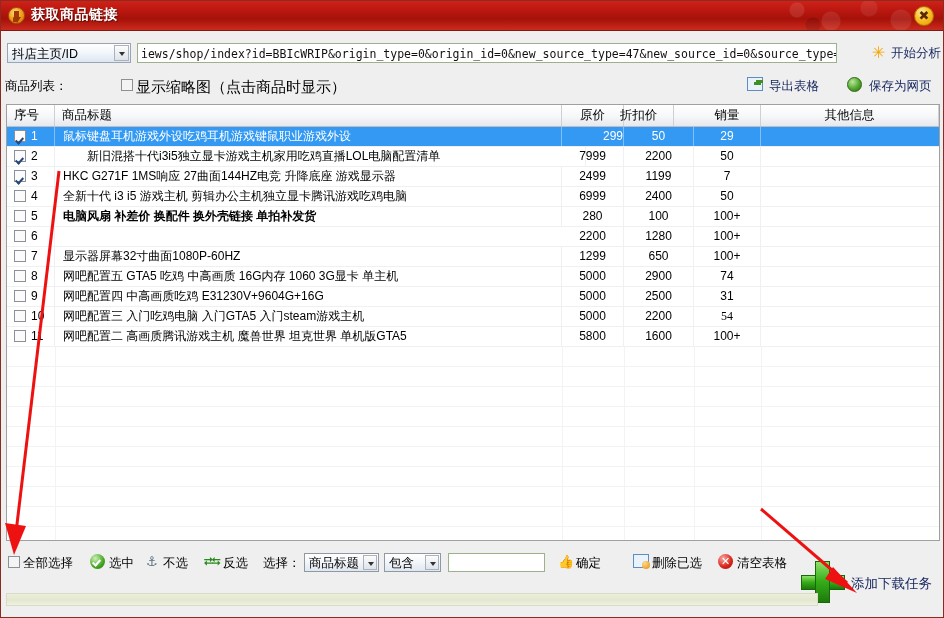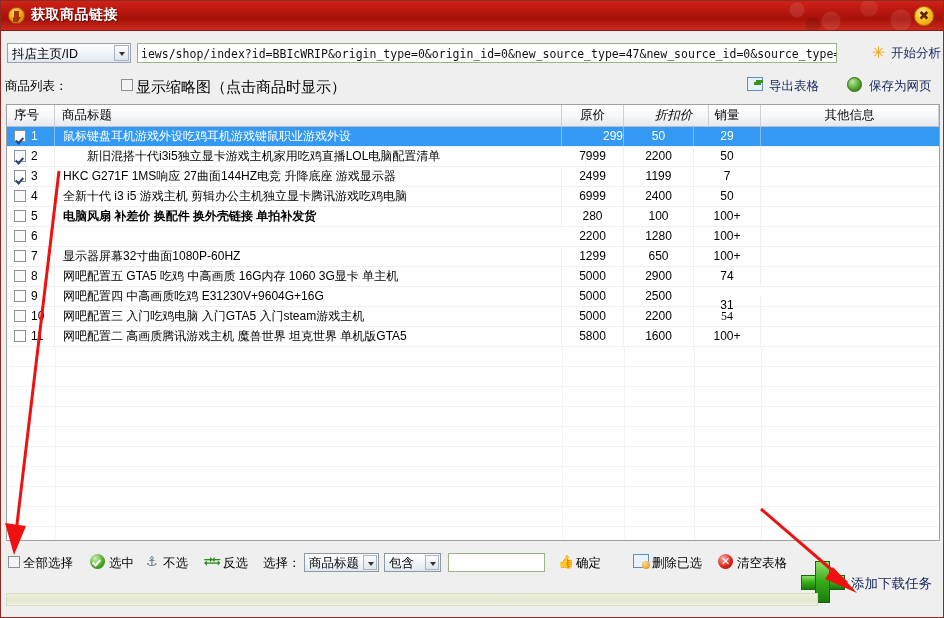--- a/index.html
+++ b/index.html
@@ -192,21 +192,21 @@
       <div class="ico-globe"></div>
       <div class="tl">保存为网页</div>
     </div>
   </div>
 
   <div class="grid">
     <div class="ghead">
       <div class="gh" style="left:0px;   width:48px;">序号</div>
       <div class="gh" style="left:48px;  width:507px;">商品标题</div>
       <div class="gh ctr" style="left:555px; width:62px;">原价</div>
-      <div class="gh ctr" style="left:632px; width:70px;font-style:italic;">折扣价</div>
+      <div class="gh ctr" style="left:597px; width:70px;">折扣价</div>
       <div class="gh ctr" style="left:687px; width:67px;">销量</div>
       <div class="gh ctr" style="left:754px; width:178px;">其他信息</div>
     </div>
     <div id="rows-host">
         <div class="grow sel">
           <div class="rowchk on"></div>
           <div class="cel vline" style="left: 0px; width: 48px; padding-left: 24px;">1</div>
           <div class="cel vline" style="left: 48px; width: 507px; padding-left: 8px;">鼠标键盘耳机游戏外设吃鸡耳机游戏键鼠职业游戏外设</div>
           <div class="cel vline ctr" style="left: 555px; width: 62px; text-align: right;">299</div>
           <div class="cel vline ctr" style="left: 617px; width: 70px;">50</div>
@@ -274,21 +274,21 @@
           <div class="cel vline ctr" style="left: 617px; width: 70px;">2900</div>
           <div class="cel vline ctr" style="left: 687px; width: 67px;">74</div>
           <div class="cel ctr" style="left: 754px; width: 178px;"></div>
         </div>
         <div class="grow">
           <div class="rowchk"></div>
           <div class="cel vline" style="left: 0px; width: 48px; padding-left: 24px;">9</div>
           <div class="cel vline" style="left: 48px; width: 507px; padding-left: 8px;">网吧配置四 中高画质吃鸡 E31230V+9604G+16G</div>
           <div class="cel vline ctr" style="left: 555px; width: 62px;">5000</div>
           <div class="cel vline ctr" style="left: 617px; width: 70px;">2500</div>
-          <div class="cel vline ctr" style="left: 687px; width: 67px; margin-top: 9px;">31</div>
+          <div class="cel vline ctr" style="left: 687px; width: 67px;">31</div>
           <div class="cel ctr" style="left: 754px; width: 178px;"></div>
         </div>
         <div class="grow">
           <div class="rowchk"></div>
           <div class="cel vline" style="left: 0px; width: 48px; padding-left: 24px;">10</div>
           <div class="cel vline" style="left: 48px; width: 507px; padding-left: 8px;">网吧配置三 入门吃鸡电脑 入门GTA5 入门steam游戏主机</div>
           <div class="cel vline ctr" style="left: 555px; width: 62px;">5000</div>
           <div class="cel vline ctr" style="left: 617px; width: 70px;">2200</div>
           <div class="cel vline ctr" style="left: 687px; width: 67px; font-family: Liberation Serif, serif;">54</div>
           <div class="cel ctr" style="left: 754px; width: 178px;"></div>

